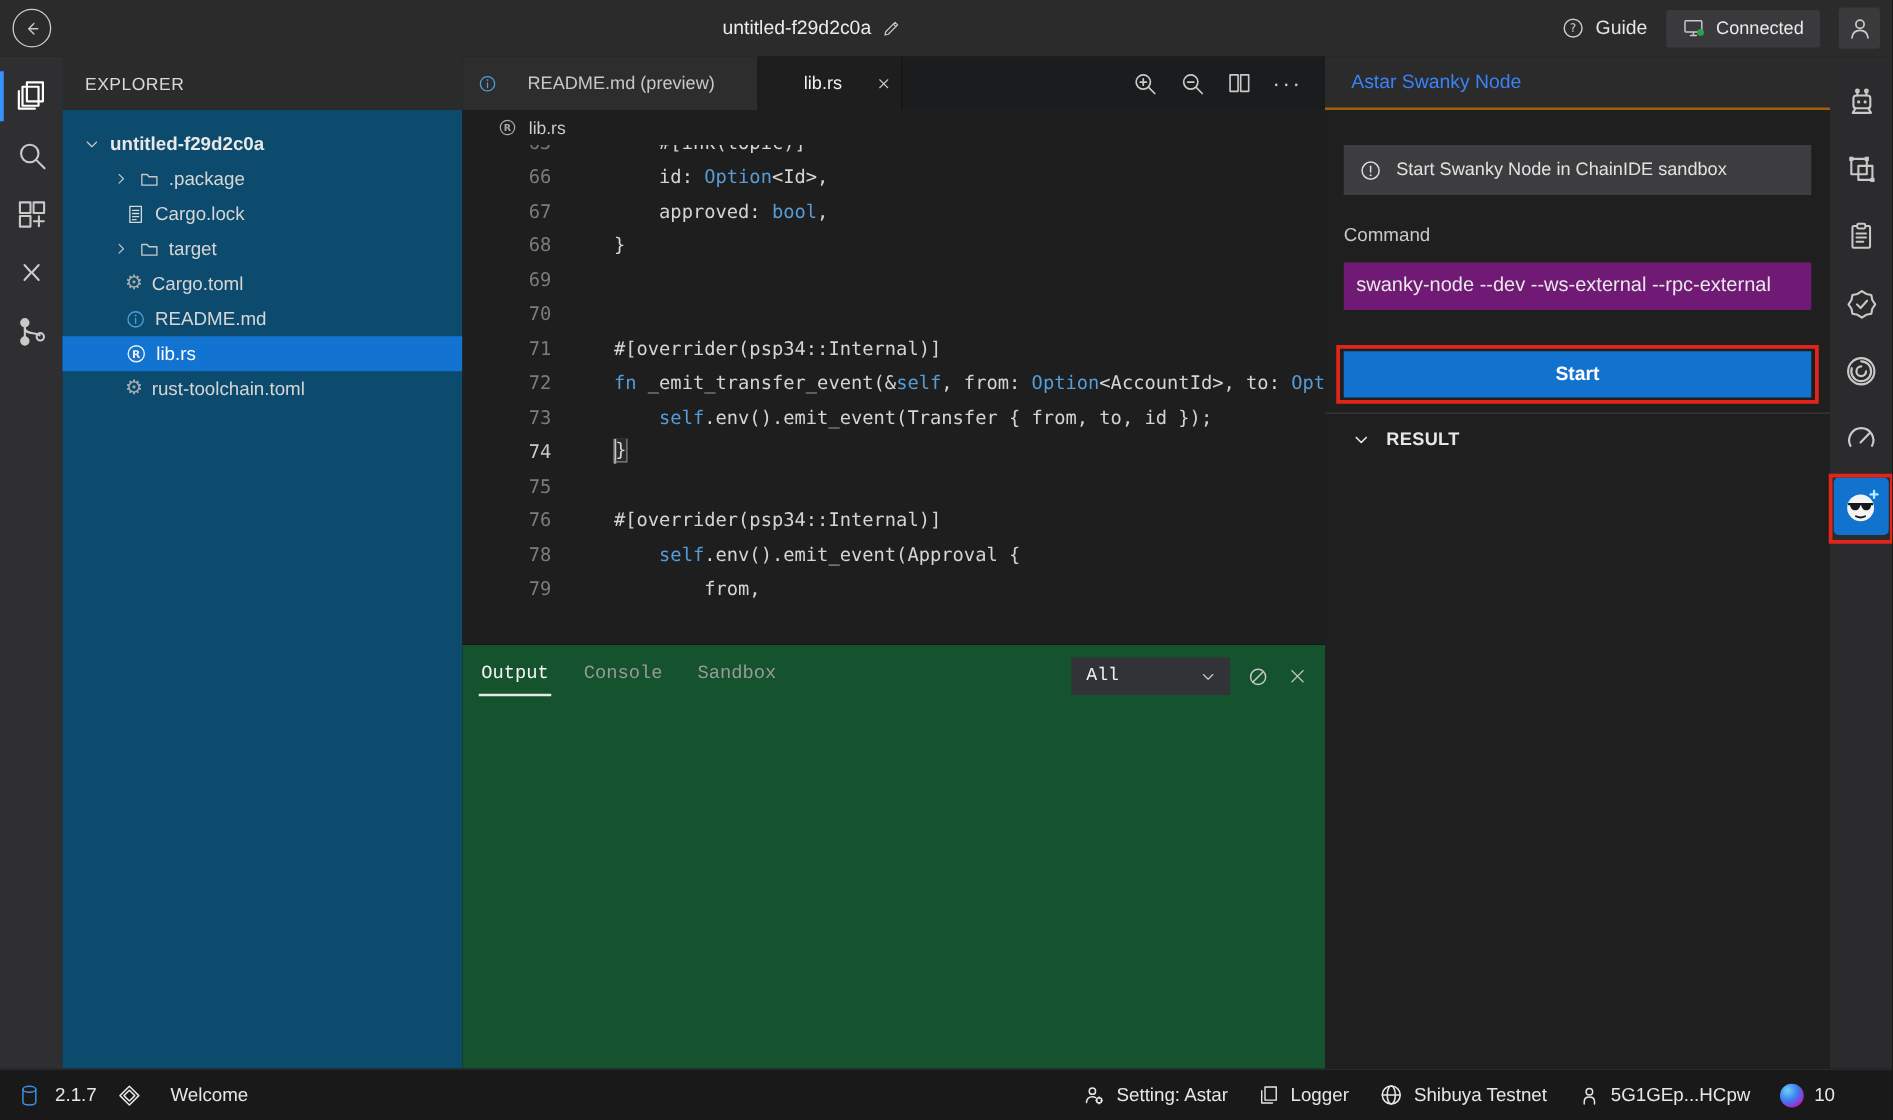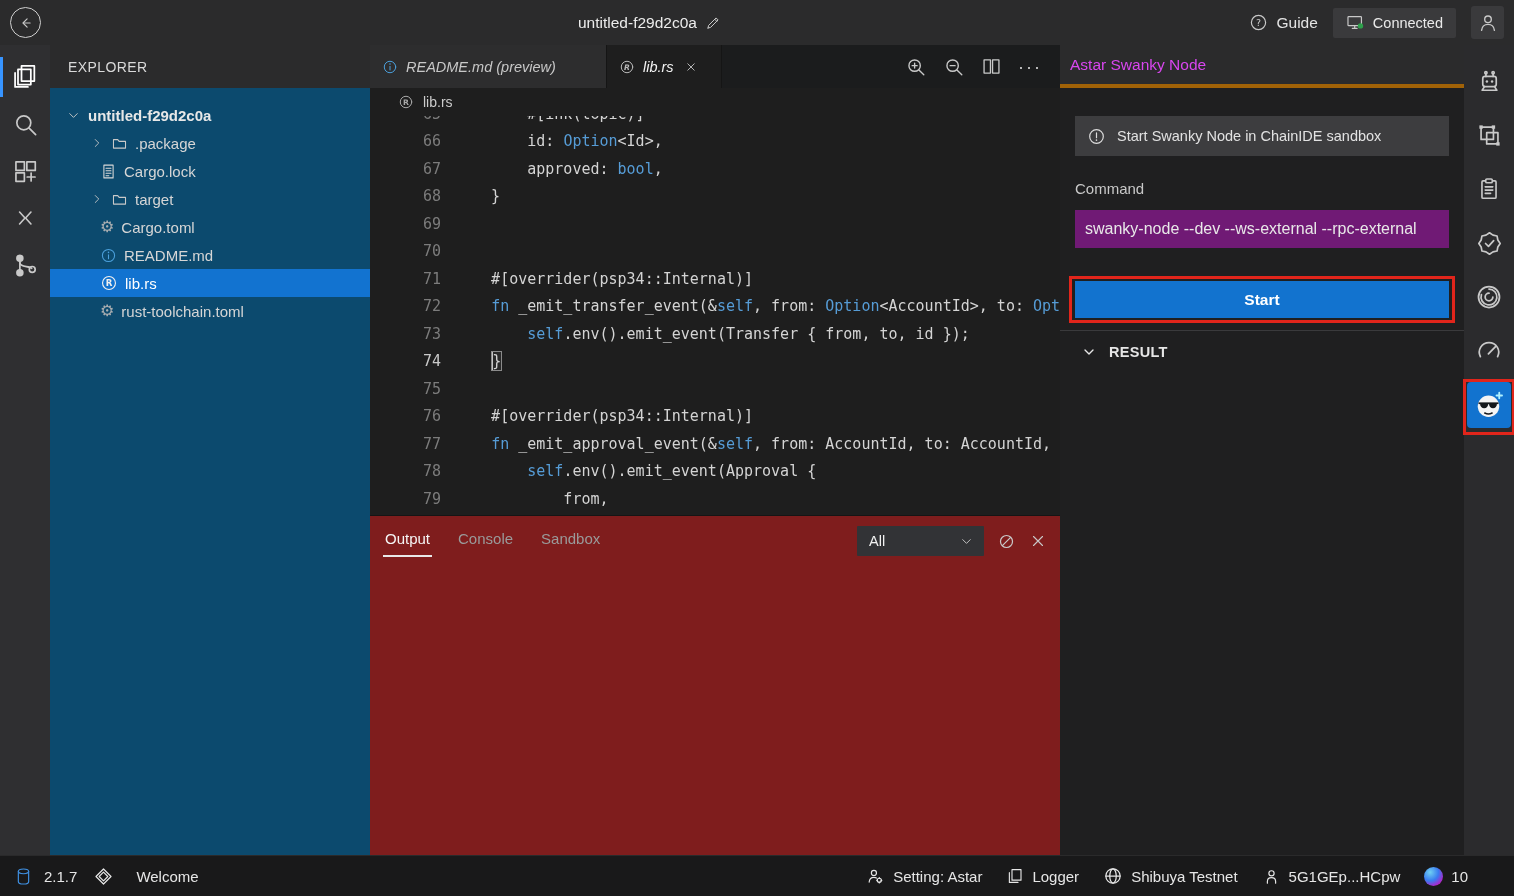--- a/index.html
+++ b/index.html
@@ -47,21 +47,21 @@
   .trow .chev{flex:0 0 auto;display:flex;}
   .trow.root{padding-left:16px;font-weight:bold;color:#e8e8e8;}
   .trow.folder{padding-left:40px;}
   .trow.file{padding-left:50px;}
   .trow.selected{background:#1273d0;color:#fff;}
   .gear-glyph{font-size:16px;line-height:16px;color:#a8adb0;}
 
   
   .editor-col{flex:1;display:flex;flex-direction:column;min-width:0;background:#1e1e1e;}
   .tabbar{height:43px;background:#1b1c1d;display:flex;align-items:stretch;flex:0 0 auto;}
-  .tab{display:flex;align-items:center;gap:8px;padding:0 12px;font-size:14.5px;cursor:pointer;border-right:1px solid #151515;font-style:italic;}
+  .tab{display:flex;align-items:center;gap:24px;padding:0 12px;font-size:14.5px;cursor:pointer;border-right:1px solid #151515;}
   .tab.inactive{background:#2d2d2e;color:#c8c8c8;width:237px;}
   .tab.active{background:#1e1e1e;color:#f2f2f2;width:115px;}
   .tab .close{margin-left:2px;display:flex;}
   .tab-actions{margin-left:auto;display:flex;align-items:center;gap:16px;padding-right:18px;}
   .tab-actions>div{cursor:pointer;display:flex;}
   .ellipsis{font-size:18px;color:#cfcfcf;letter-spacing:2px;line-height:10px;}
   .breadcrumb{height:28px;background:#1e1e1e;display:flex;align-items:center;gap:9px;padding-left:28px;
               font-size:14px;color:#cccccc;flex:0 0 auto;}
 
   
@@ -70,36 +70,36 @@
   .code-inner{margin-top:-16px;}
   .code-line{display:flex;height:27.5px;align-items:center;white-space:pre;}
   .ln{flex:0 0 85px;text-align:right;padding-right:14px;color:#7c7c7c;}
   .ln-active{color:#c9c9c9;}
   .lt{flex:1;overflow:hidden;white-space:pre;}
   .tok-p{color:#d4d4d4;} .tok-k{color:#569cd6;} .tok-c{color:#6a9955;}
   .tok-b{color:#d4d4d4;outline:1px solid #8a8a8a;background:rgba(120,120,120,.12);}
   .caret{display:inline-block;width:2px;height:20px;background:#d0d0d0;vertical-align:middle;margin-right:-1px;}
 
   
-  .panel{flex:1;background:#7f1d1d;border-top:1px solid #151515;display:flex;flex-direction:column;min-height:0;}
+  .panel{flex:1;background:#14532d;border-top:1px solid #151515;display:flex;flex-direction:column;min-height:0;font-family:Liberation Mono, monospace;}
   .panel-head{height:50px;display:flex;align-items:center;padding-left:13px;flex:0 0 auto;}
   .ptab{font-size:15px;color:#9a9a9a;margin-right:24px;cursor:pointer;position:relative;padding:6px 2px 12px;}
   .ptab.active{color:#f5f5f5;}
   .ptab.active::after{content:"";position:absolute;left:0;right:0;bottom:2px;height:2px;background:#e8e8e8;}
   .panel-controls{margin-left:auto;display:flex;align-items:center;gap:13px;padding-right:13px;}
   .pfilter{width:127px;height:30px;background:#323336;display:flex;align-items:center;
            padding:0 10px 0 12px;font-size:14.5px;color:#f0f0f0;cursor:pointer;border-radius:1px;}
   .pfilter .chev{margin-left:auto;display:flex;}
   .picon{cursor:pointer;display:flex;}
   .panel-body{flex:1;}
 
   
   .plugin{width:404px;background:#1f1f20;display:flex;flex-direction:column;flex:0 0 auto;}
-  .plugin-head{height:43px;background:#2b2b2c;border-bottom:4px solid #a16207;display:flex;align-items:center;
-               padding-left:10px;font-size:15.5px;color:#d946ef;flex:0 0 auto;}
+  .plugin-head{height:43px;background:#2b2b2c;border-bottom:2px solid #a16207;display:flex;align-items:center;
+               padding-left:21px;font-size:15.5px;color:#3b82f6;flex:0 0 auto;}
   .plugin-body{padding:28px 15px 0;position:relative;}
   .notice{height:40px;background:#3d3d3f;display:flex;align-items:center;gap:11px;padding:0 12px;
           font-size:14.5px;color:#e2e2e2;}
   .cmd-label{margin-top:24px;font-size:15px;color:#c8c8c8;}
   .cmd-input{margin-top:13px;height:38px;background:#701a75;display:flex;align-items:center;padding:0 10px;
              font-size:16px;color:#e8e8e8;white-space:nowrap;overflow:hidden;cursor:text;}
   .start-wrap{margin-top:33px;position:relative;}
   .start-btn{height:37px;width:100%;background:#1273cf;border:none;color:#fff;font-size:15.5px;font-weight:bold;
              font-family:inherit;cursor:pointer;display:flex;align-items:center;justify-content:center;}
   .anno{position:absolute;border:3px solid #e1251b;pointer-events:none;}
@@ -333,21 +333,20 @@
             <div class="code-line"><span class="ln">67</span><span class="lt"><span class="tok-p">        approved: </span><span class="tok-k">bool</span><span class="tok-p">,</span></span></div>
             <div class="code-line"><span class="ln">68</span><span class="lt"><span class="tok-p">    }</span></span></div>
             <div class="code-line"><span class="ln">69</span><span class="lt"></span></div>
             <div class="code-line"><span class="ln">70</span></div>
             <div class="code-line"><span class="ln">71</span><span class="lt"><span class="tok-p">    #[overrider(psp34::Internal)]</span></span></div>
             <div class="code-line"><span class="ln">72</span><span class="lt"><span class="tok-p">    </span><span class="tok-k">fn</span><span class="tok-p"> _emit_transfer_event(&amp;</span><span class="tok-k">self</span><span class="tok-p">, from: </span><span class="tok-k">Option</span><span class="tok-p">&lt;AccountId&gt;, to: </span><span class="tok-k">Option</span></span></div>
             <div class="code-line"><span class="ln">73</span><span class="lt"><span class="tok-p">        </span><span class="tok-k">self</span><span class="tok-p">.env().emit_event(Transfer { from, to, id });</span></span></div>
             <div class="code-line"><span class="ln ln-active">74</span><span class="lt"><span class="tok-p">    </span><span class="caret"></span><span class="tok-b">}</span></span></div>
             <div class="code-line"><span class="ln">75</span><span class="lt"></span></div>
             <div class="code-line"><span class="ln">76</span><span class="lt"><span class="tok-p">    #[overrider(psp34::Internal)]</span></span></div>
-            <div class="code-line"><span class="ln">77</span><span class="lt"><span class="tok-p">    </span><span class="tok-k">fn</span><span class="tok-p"> _emit_approval_event(&amp;</span><span class="tok-k">self</span><span class="tok-p">, from: AccountId, to: AccountId,</span></span></div>
             <div class="code-line"><span class="ln">78</span><span class="lt"><span class="tok-p">        </span><span class="tok-k">self</span><span class="tok-p">.env().emit_event(Approval {</span></span></div>
             <div class="code-line"><span class="ln">79</span><span class="lt"><span class="tok-p">            from,</span></span></div>
           </div>
       </div>
 
       <div class="panel">
         <div class="panel-head">
           <span class="ptab active">Output</span>
           <span class="ptab">Console</span>
           <span class="ptab">Sandbox</span>

